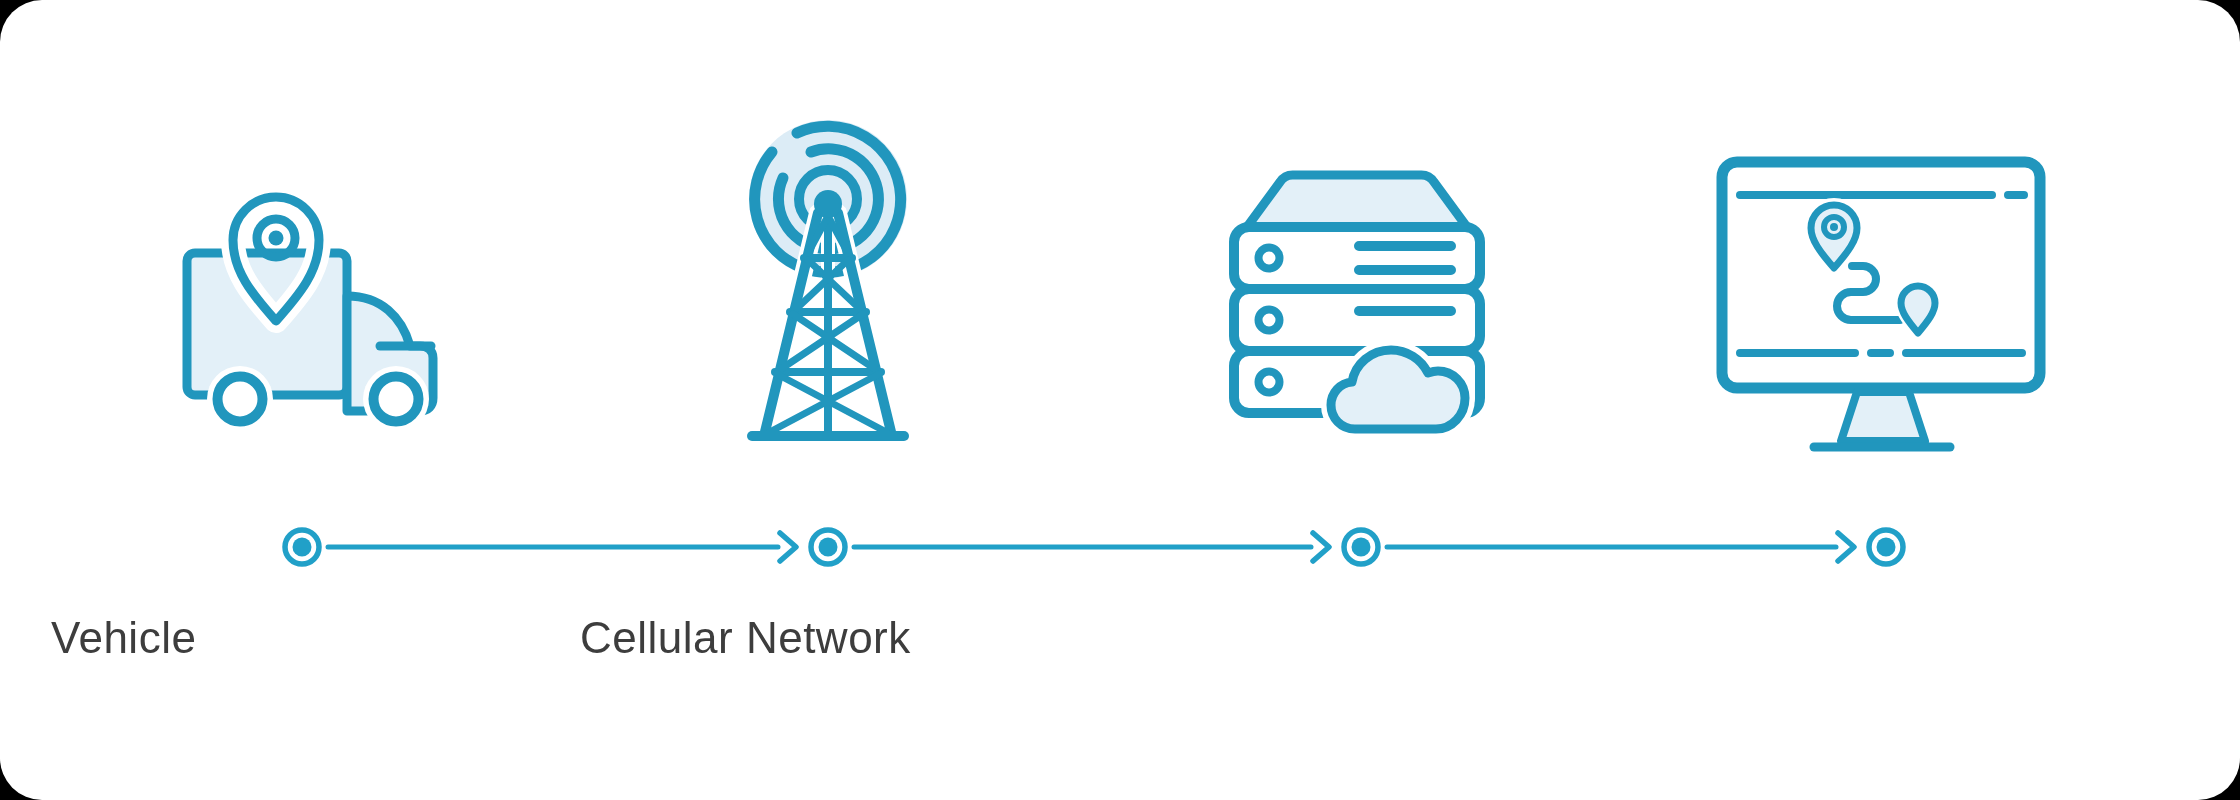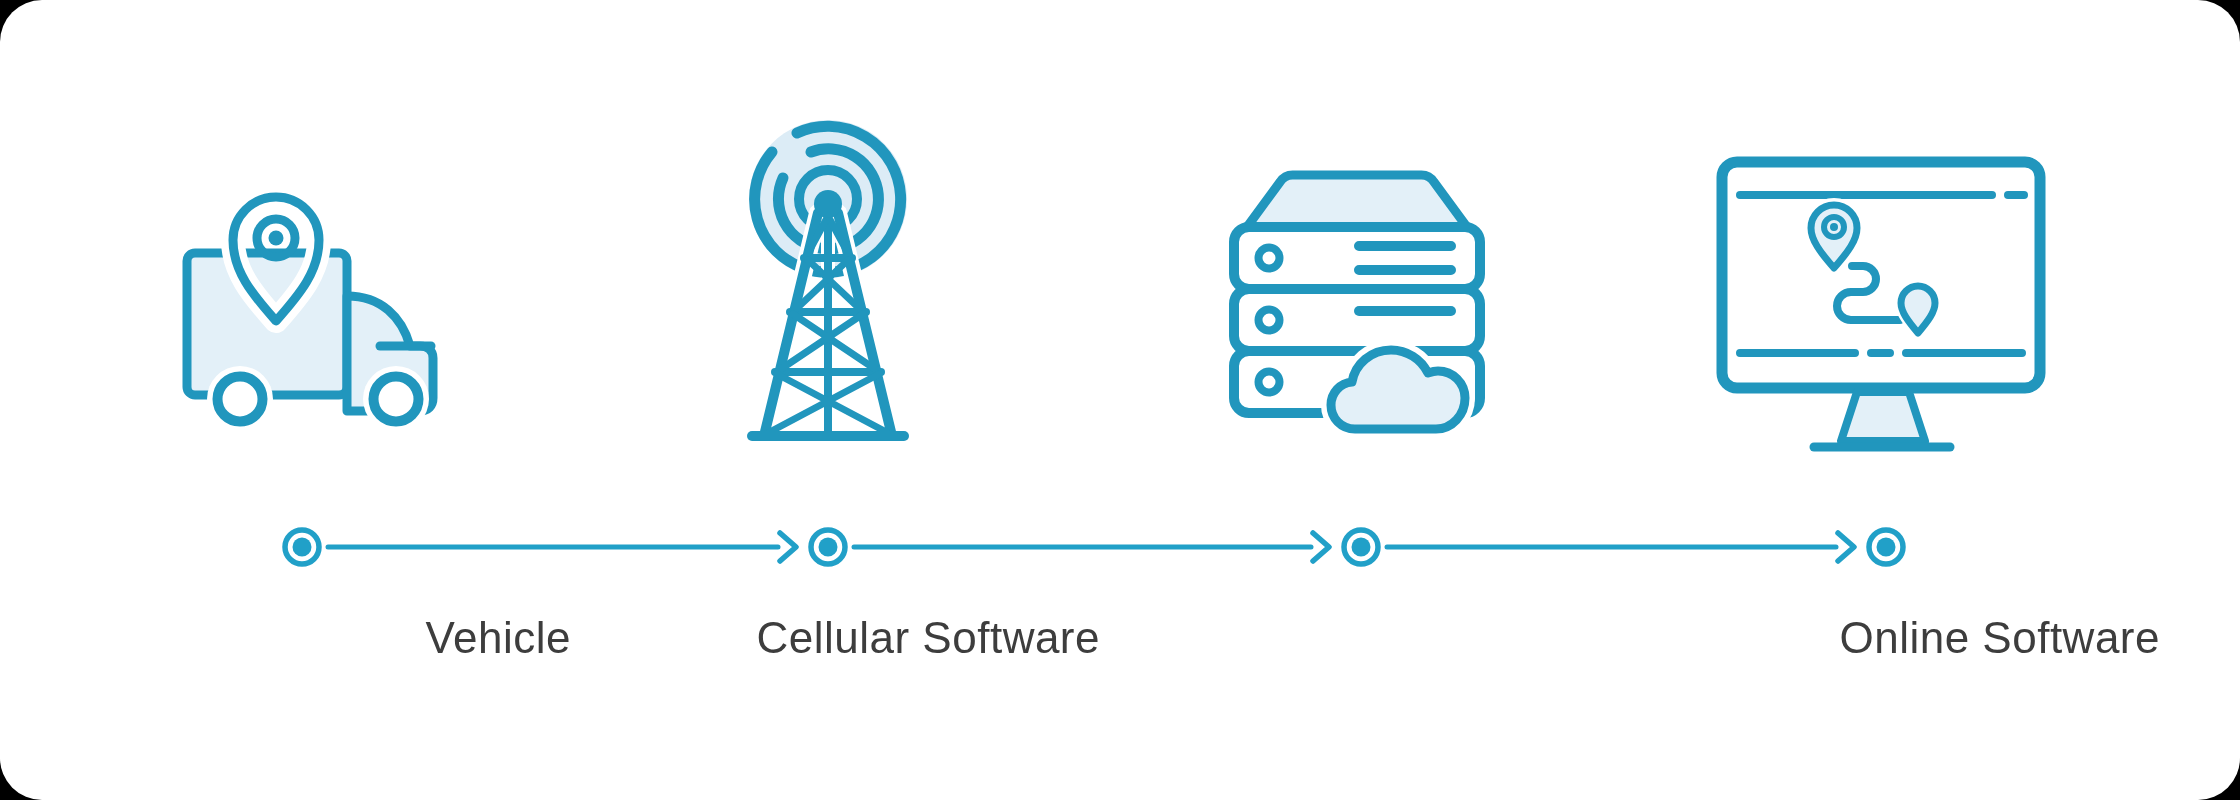--- a/index.html
+++ b/index.html
@@ -16,21 +16,21 @@
   .st  {stroke:var(--accent);fill:none;stroke-linecap:round;stroke-linejoin:round;}
   .fl  {fill:var(--icon-fill-light);}
   .fw  {fill:#ffffff;}
   .fs  {fill:var(--accent);stroke:none;}
   .disc{fill:var(--signal-disc-fill);}
   .case{stroke:#ffffff;fill:none;stroke-linecap:round;stroke-linejoin:round;}
   .tl  {stroke:var(--timeline);fill:none;stroke-linecap:round;stroke-linejoin:round;}
   .tlf {fill:var(--timeline);}
 
   .station-label{
-    position:absolute;top:610px;width:520px;text-align:right;
+    position:absolute;top:610px;width:520px;text-align:left;
     font-size:44px;line-height:56px;color:var(--label-text);letter-spacing:0.5px;
   }
   .label-1{left:51px;}   
   .label-2{left:580px;}  
   .label-3{left:1097px;} 
   .label-4{left:1640px;} 
 </style>
 </head>
 <body>
 
@@ -171,15 +171,14 @@
         <circle cx="1361" cy="547" r="9.5" class="tlf"></circle>
       </g>
       <g>
         <circle cx="1886" cy="547" r="17" class="tl" fill="#ffffff" stroke-width="5.5"></circle>
         <circle cx="1886" cy="547" r="9.5" class="tlf"></circle>
       </g>
     </g>
   </svg>
 
   <div class="station-label label-1">Vehicle</div>
-  <div class="station-label label-2">Cellular Software</div>
-  <div class="station-label label-4">Online Software</div>
+  <div class="station-label label-2">Cellular Network</div>
 </div>
 
 </body></html>

